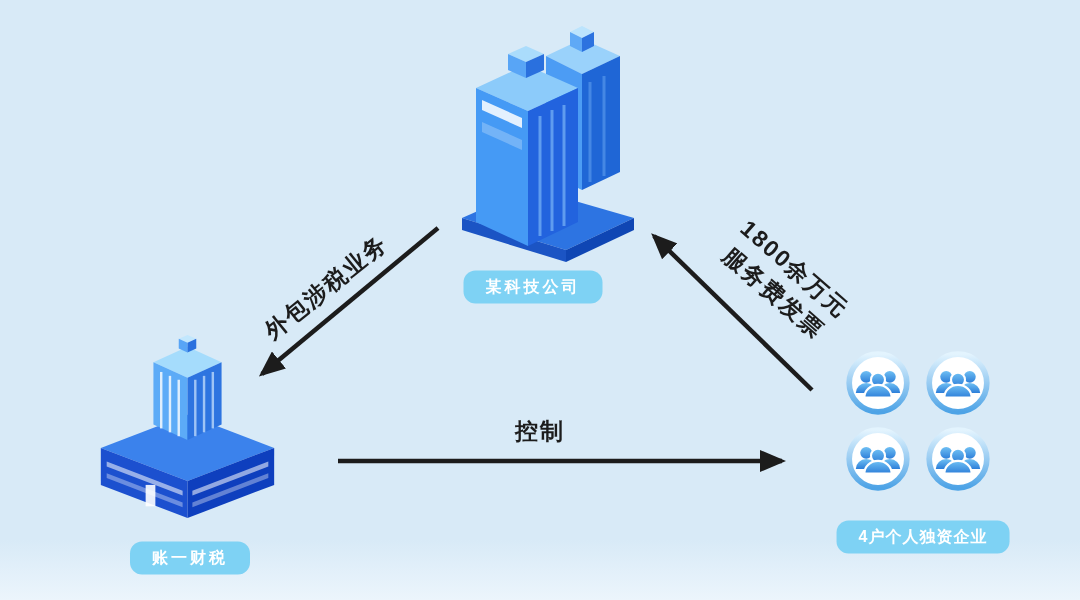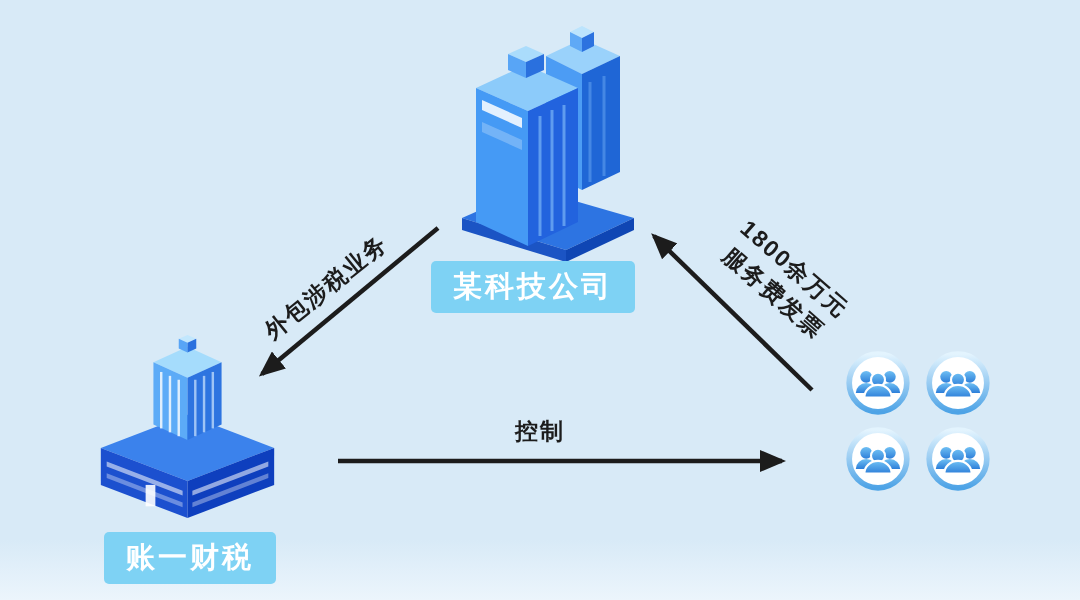--- a/index.html
+++ b/index.html
@@ -22,22 +22,22 @@
   .people-grid {
     position: absolute; left: 844px; top: 349px;
     display: grid; grid-template-columns: 68px 68px; gap: 8px 12px;
   }
   .people-icon { width: 68px; height: 68px; display: block; }
 
   .node-label {
     position: absolute; transform: translate(-50%, -50%);
     background: var(--label-background, #7ed2f4);
     color: var(--label-text, #ffffff);
-    font-size: 29px; font-weight: 700; letter-spacing: 3px;
-    padding: 6px 22px; border-radius: 5px; white-space: nowrap;
+    font-size: 16px; font-weight: 700; letter-spacing: 3px;
+    padding: 6px 22px; border-radius: 12px; white-space: nowrap;
   }
   .label-tech        { left: 533px; top: 287px; }
   .label-finance     { left: 190px; top: 558px; }
   .label-enterprises { left: 923px; top: 537px; letter-spacing: 1px; }
 
   .edge-label {
     position: absolute; color: var(--arrow, #1c1c1c);
     font-size: 23px; font-weight: 700; letter-spacing: 2px;
     white-space: nowrap; text-align: center; line-height: 1.4;
   }
@@ -158,20 +158,21 @@
     <svg class="people-icon" viewBox="0 0 72 72">
         <use href="#peopleGroup"></use>
       </svg>
     <svg class="people-icon" viewBox="0 0 72 72">
         <use href="#peopleGroup"></use>
       </svg>
   </div>
 
   <div class="node-label label-tech">某科技公司</div>
   <div class="node-label label-finance">账一财税</div>
+  <div class="node-label label-enterprises">4户个人独资企业</div>
 
   <div class="edge-label edge-outsource">外包涉税业务</div>
   <div class="edge-label edge-control">控制</div>
   <div class="edge-label edge-invoice">
     <span class="line">1800余万元</span>
     <span class="line">服务费发票</span>
   </div>
 
 </div>
 

